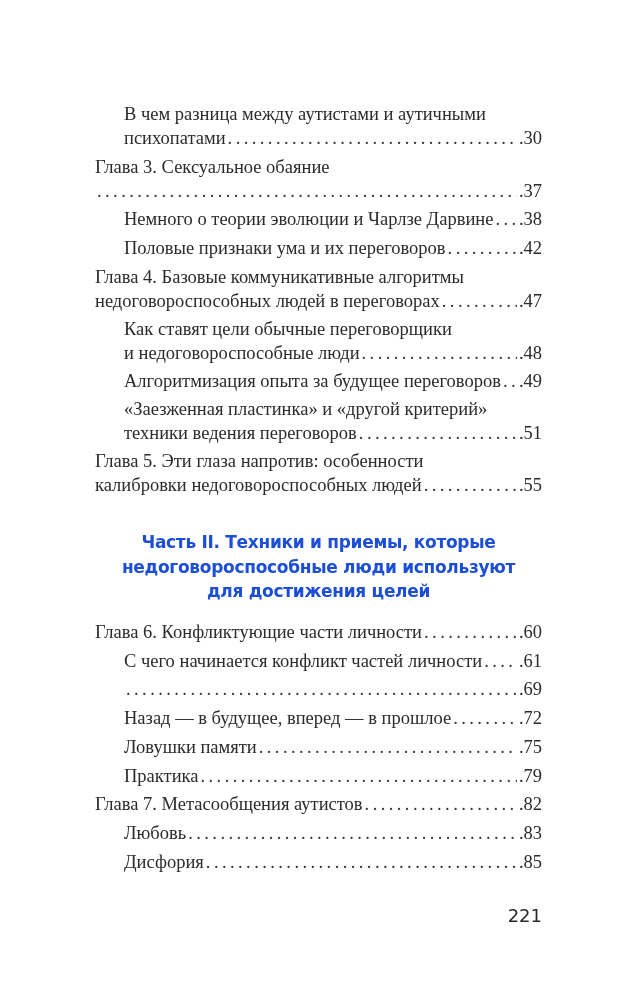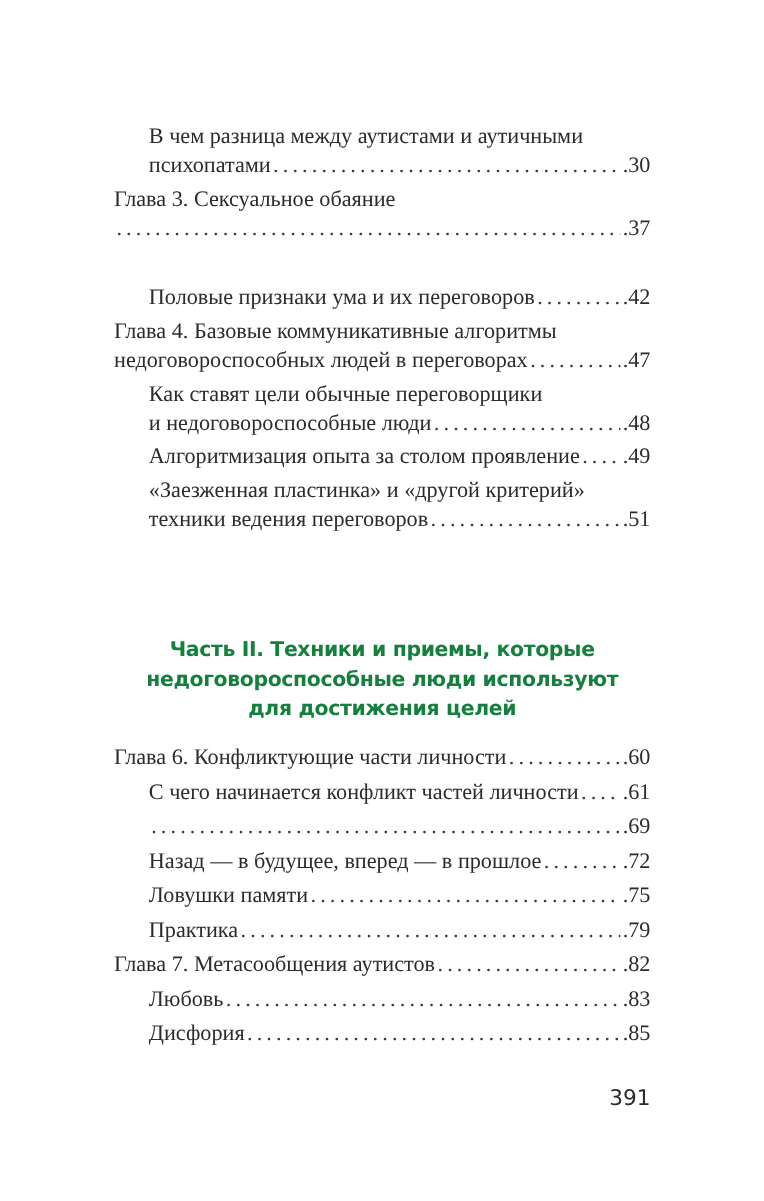--- a/index.html
+++ b/index.html
@@ -13,21 +13,21 @@
     .entry.sub { left: 29px; width: 418px; }
     .line { display: flex; align-items: baseline; white-space: nowrap; }
     .line .t { flex: 0 0 auto; }
     .line .dots { flex: 1 1 auto; overflow: hidden; letter-spacing: 3.2px; color: #3a3a3a; margin: 0 2px; }
     .line .dots::before { content: ". . . . . . . . . . . . . . . . . . . . . . . . . . . . . . . . . . . . . . . . . . . . . . . . . . . . . . . . . . . . . . . . . . . . . . . . . . . . . . . . . . . . . . . . . . . . . . . . . . . . "; letter-spacing: 0; word-spacing: -1.2px; }
     .line .pg { flex: 0 0 auto; text-align: center; }
     .part-heading {
       position: absolute; left: 0; width: 447px; top: 530px;
       font-family: "DejaVu Sans", "Liberation Sans", sans-serif;
       font-weight: bold; font-size: 17px; line-height: 24.5px; text-align: center;
-      color: #15803d; letter-spacing: -0.3px;
+      color: #1d4ed8; letter-spacing: -0.3px;
     }
     .page-number {
       position: absolute; right: 0; top: 905px;
       font-family: "DejaVu Sans", "Liberation Sans", sans-serif;
       font-size: 18px; color: #2b2b2b;
     }
   </style>
 </head>
 <body>
 
@@ -47,20 +47,27 @@
   <div class="entry" style="top:155px">
     <div class="line">
         <span class="t">Глава 3. Сексуальное обаяние</span>
       </div>
     <div class="line">
         <span class="dots"></span>
         <span class="pg">.37</span>
       </div>
   </div>
 
+  <div class="entry sub" style="top:207px">
+    <div class="line">
+        <span class="t">Немного о теории эволюции и Чарлзе Дарвине</span>
+        <span class="dots"></span>
+        <span class="pg">.38</span>
+      </div>
+  </div>
 
   <div class="entry sub" style="top:236px">
     <div class="line">
         <span class="t">Половые признаки ума и их переговоров</span>
         <span class="dots"></span>
         <span class="pg">.42</span>
       </div>
   </div>
 
   <div class="entry" style="top:265px">
@@ -80,37 +87,47 @@
       </div>
     <div class="line">
         <span class="t">и недоговороспособные люди</span>
         <span class="dots"></span>
         <span class="pg">.48</span>
       </div>
   </div>
 
   <div class="entry sub" style="top:369px">
     <div class="line">
-        <span class="t">Алгоритмизация опыта за столом проявление</span>
+        <span class="t">Алгоритмизация опыта за будущее переговоров</span>
         <span class="dots"></span>
         <span class="pg">.49</span>
       </div>
   </div>
 
   <div class="entry sub" style="top:397px">
     <div class="line">
         <span class="t">«Заезженная пластинка» и «другой критерий»</span>
       </div>
     <div class="line">
         <span class="t">техники ведения переговоров</span>
         <span class="dots"></span>
         <span class="pg">.51</span>
       </div>
   </div>
 
+  <div class="entry" style="top:449px">
+    <div class="line">
+        <span class="t">Глава 5. Эти глаза напротив: особенности</span>
+      </div>
+    <div class="line">
+        <span class="t">калибровки недоговороспособных людей</span>
+        <span class="dots"></span>
+        <span class="pg">.55</span>
+      </div>
+  </div>
 
   <div class="part-heading">
     <div>Часть II. Техники и приемы, которые</div>
     <div>недоговороспособные люди используют</div>
     <div>для достижения целей</div>
   </div>
 
   <div class="entry" style="top:620px">
     <div class="line">
         <span class="t">Глава 6. Конфликтующие части личности</span>
@@ -175,14 +192,14 @@
   </div>
 
   <div class="entry sub" style="top:850px">
     <div class="line">
         <span class="t">Дисфория</span>
         <span class="dots"></span>
         <span class="pg">.85</span>
       </div>
   </div>
 
-  <div class="page-number">391</div>
+  <div class="page-number">221</div>
 </div>
 
 </body></html>

